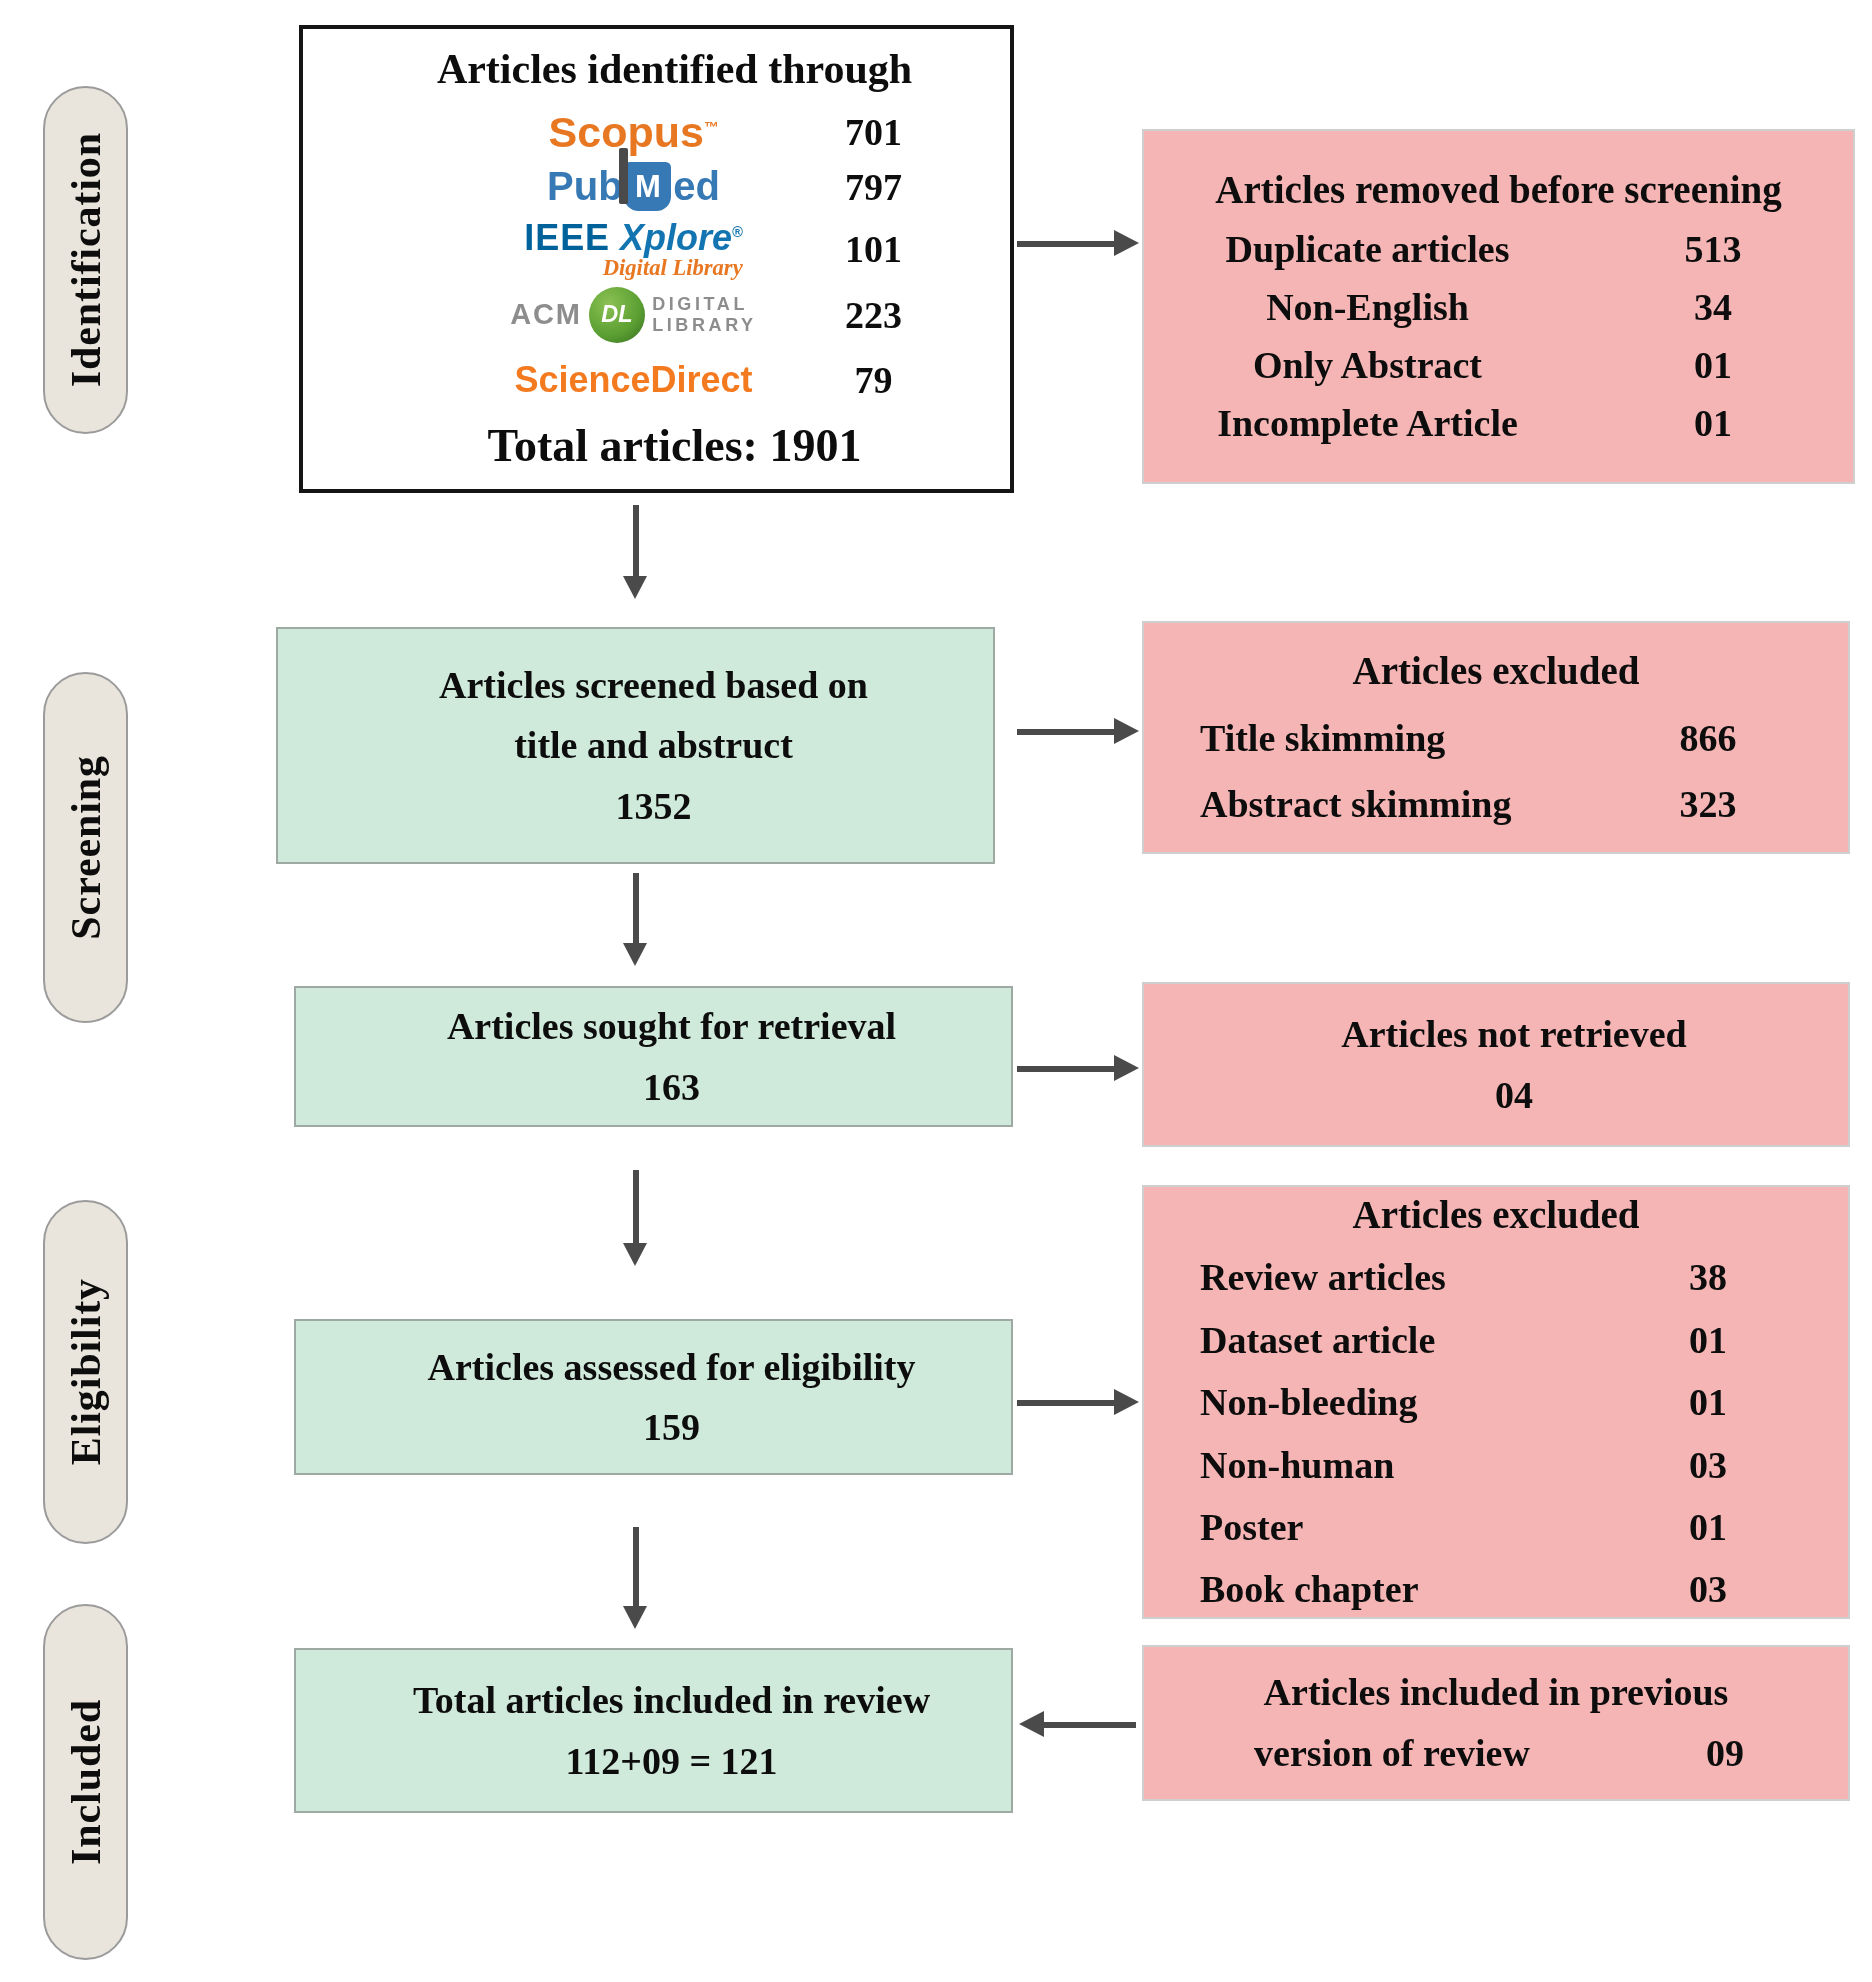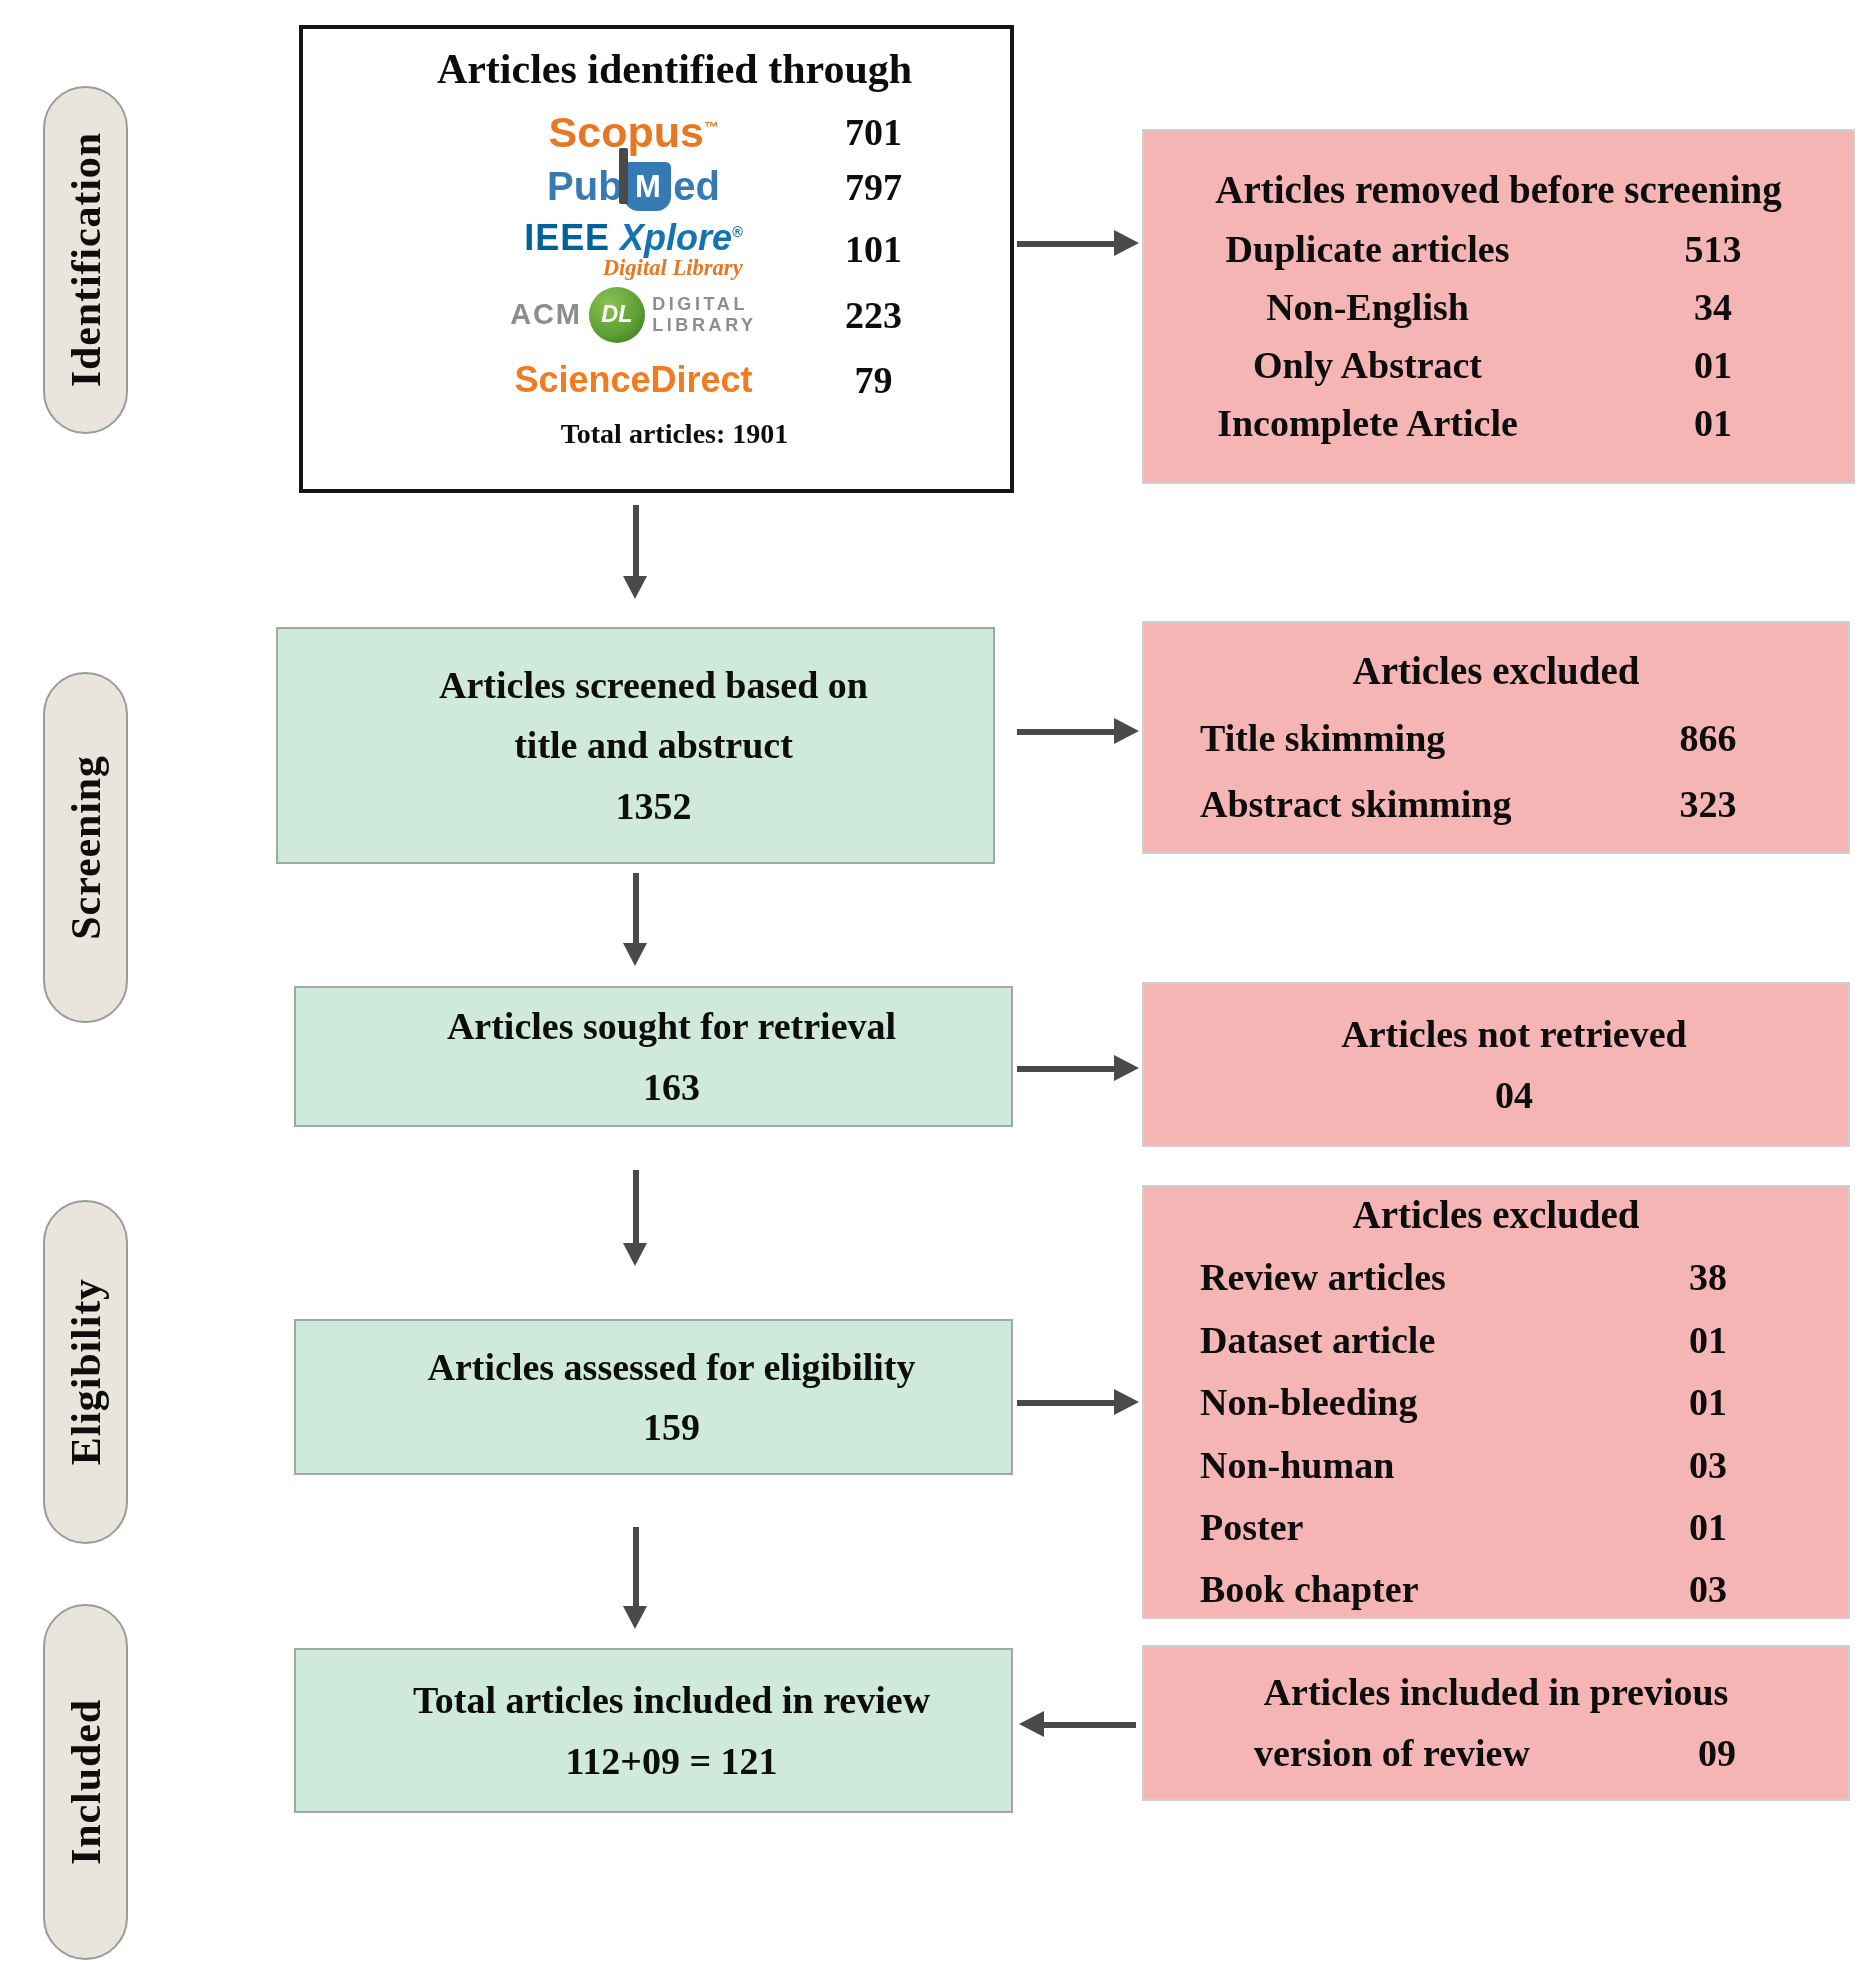--- a/index.html
+++ b/index.html
@@ -31,21 +31,21 @@
 
   .gline { font-size:38px; line-height:1.58; }
   .ptitle { font-size:39px; line-height:1.5; width:100%; text-align:center; }
   .prow { display:flex; width:100%; align-items:baseline; font-size:38px; line-height:1.5;justify-content:flex-end; }
   .prow .lbl { flex:1; text-align:center; }
   .prow.leftish .lbl { text-align:left; padding-left:47px; }
   .prow .val { width:262px; text-align:center; }
 
   
   .id-title { font-size:42px; line-height:1.3; margin:12.7px 0 9px 0; }
-  .id-total { font-size:28px; line-height:1.3; margin:11px 0 5.4px 0; }
+  .id-total { font-size:46px; line-height:1.3; margin:11px 0 5.4px 0; }
   .idrow {
     display:flex; align-items:center; width:100%;
     padding-left:136px; box-sizing:border-box; margin:2.7px 0;
   }
   .idrow .logo { width:317px; display:flex; justify-content:center; align-items:center; }
   .idrow .cnt  { width:163px; text-align:center; font-size:38px; font-weight:bold; }
 
   
   .logo, .logo * { font-family:"Liberation Sans", sans-serif; }
   .scopus { color:#e87722; font-size:43px; font-weight:bold; }
@@ -253,21 +253,21 @@
   <div class="box green" style="left:294px;top:1319px;width:719px;height:156px;">
     <div class="gline">Articles assessed for eligibility</div>
     <div class="gline">159</div>
   </div>
 
   <div class="box green" style="left:294px;top:1648px;width:719px;height:165px;">
     <div class="gline">Total articles included in review</div>
     <div class="gline">112+09 = 121</div>
   </div>
 
-  <div class="box pink" style="left:1142px;top:1645px;width:708px;height:156px;gap:3.6px;padding:27px;">
+  <div class="box pink" style="left:1142px;top:1645px;width:708px;height:156px;gap:3.6px;padding:19px;">
     <div class="ptitle" style="font-size:38px;">Articles included in previous</div>
     <div class="prow">
       <span class="lbl">version of review</span>
       <span class="val" style="width:208px;">09</span>
     </div>
   </div>
 
   <div class="arr arr-h to-right" style="left:1017px;top:241px;width:98px;"></div>
   <div class="arr arr-v" style="left:633px;top:505px;height:72px;"></div>
   <div class="arr arr-h to-right" style="left:1017px;top:729px;width:98px;"></div>

